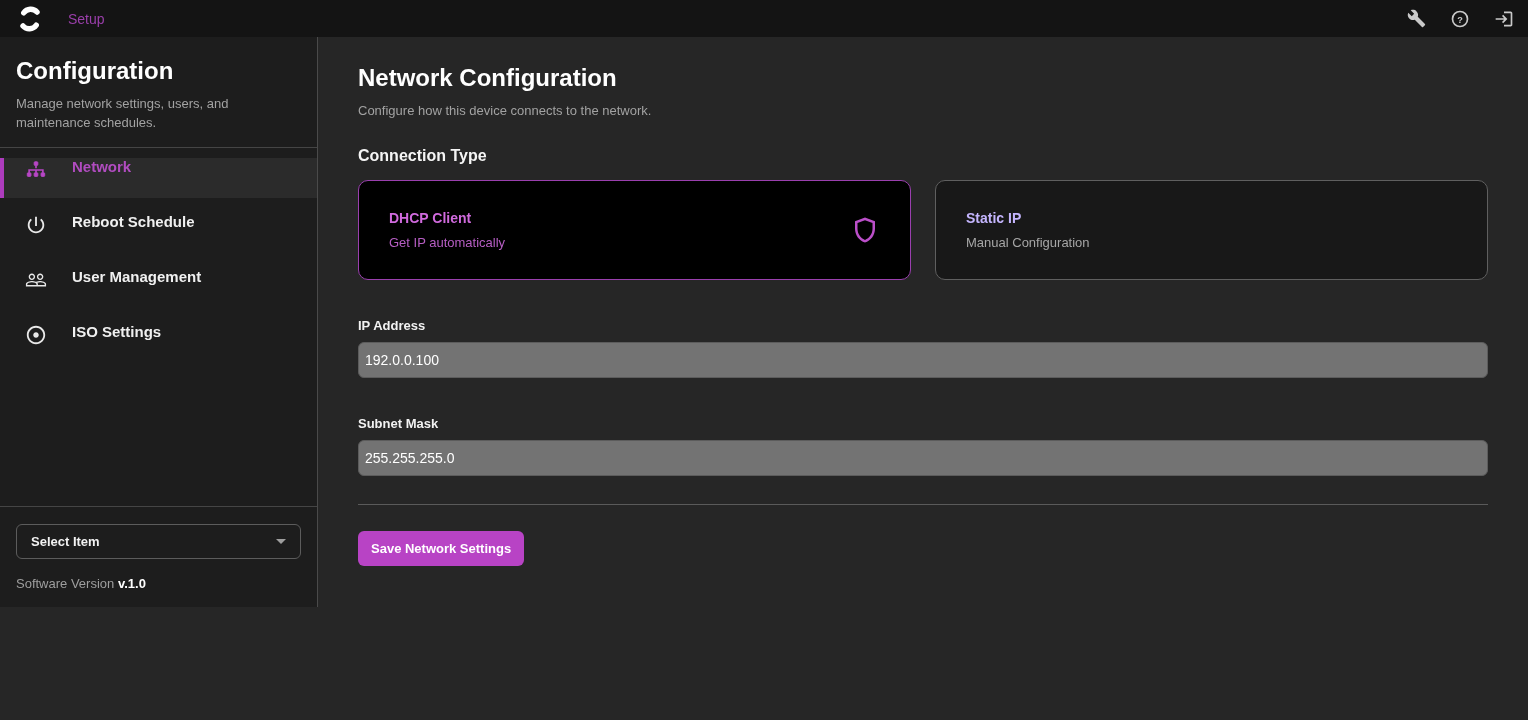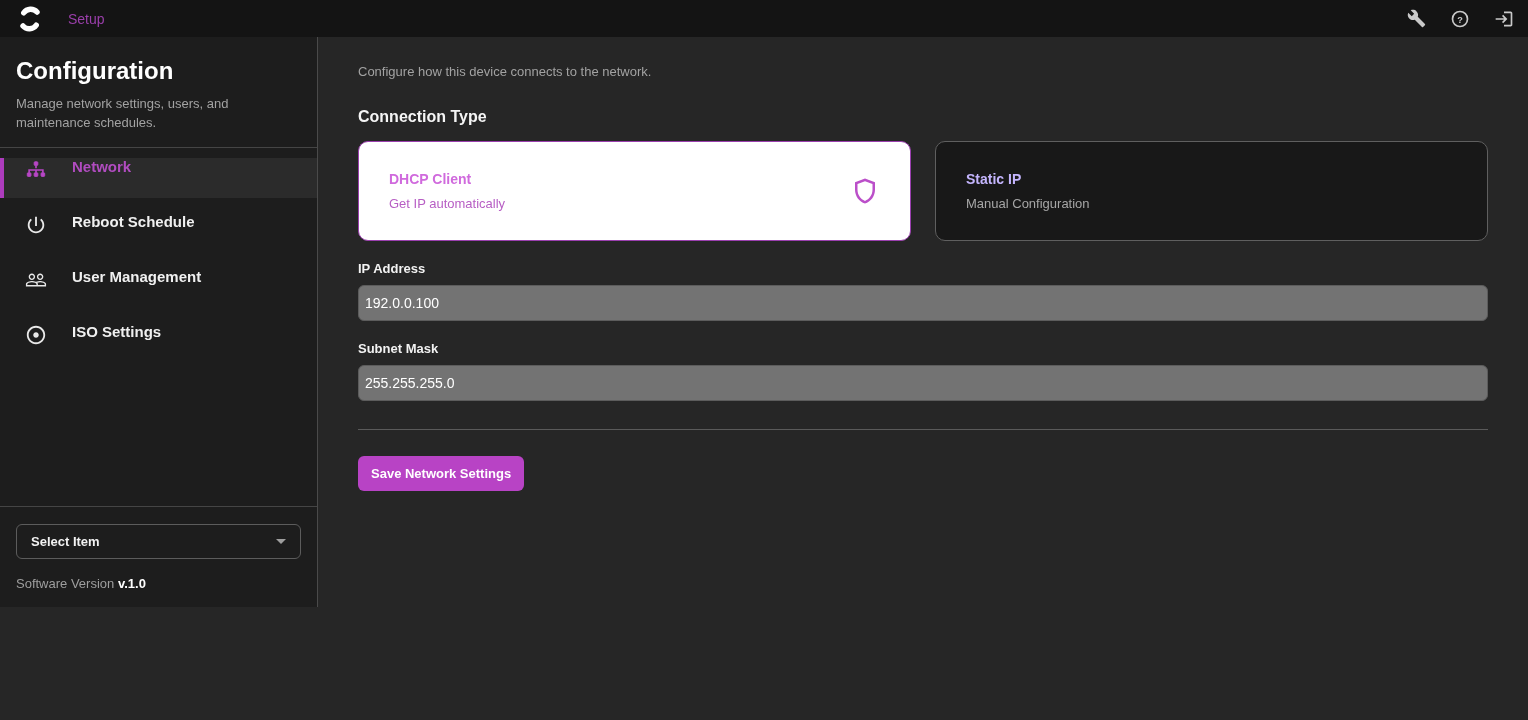--- a/index.html
+++ b/index.html
@@ -92,28 +92,28 @@
     height: 100px;
     border-radius: 10px;
     border: 1px solid #5f5f5f;
     background: #181818;
     display: flex;
     align-items: center;
     justify-content: space-between;
     padding: 0 30px;
     cursor: pointer;
   }
-  .conn-card.selected { border-color: #9a3fae; background: #ffffff; }
+  .conn-card.selected { border-color: #9a3fae; background: #000000; }
   .conn-title { font-size: 14px; font-weight: bold; color: #c4b5fd; margin-bottom: 9px; }
   .conn-sub { font-size: 13px; color: #a6a6a6; }
   .conn-card.selected .conn-title { color: #d06add; }
   .conn-card.selected .conn-sub { color: #b75ec4; }
   .shield { width: 30px; height: 34px; color: #bb4fc9; }
 
-  .field-label { font-size: 13px; font-weight: bold; color: #f2f2f2; margin-top: 20px; margin-bottom: 9px; }
+  .field-label { font-size: 13px; font-weight: bold; color: #f2f2f2; margin-top: 38px; margin-bottom: 9px; }
   .text-input {
     width: 100%;
     height: 36px;
     background: #737373;
     border: 1px solid #5c5c5c;
     border-radius: 6px;
     color: #ffffff;
     font-size: 14px;
     font-family: "Liberation Sans", sans-serif;
     padding: 0 6px;
@@ -226,20 +226,21 @@
         <span class="select-caret"></span>
       </div>
       <div class="version-line">
         <span>Software Version</span>
         <b>v.1.0</b>
       </div>
     </div>
   </div>
 
   <div class="main">
+    <div class="page-title">Network Configuration</div>
     <div class="page-subtitle">Configure how this device connects to the network.</div>
 
     <div class="section-label">Connection Type</div>
 
     <div class="cards">
       <div class="conn-card selected">
         <div>
           <div class="conn-title">DHCP Client</div>
           <div class="conn-sub">Get IP automatically</div>
         </div>

